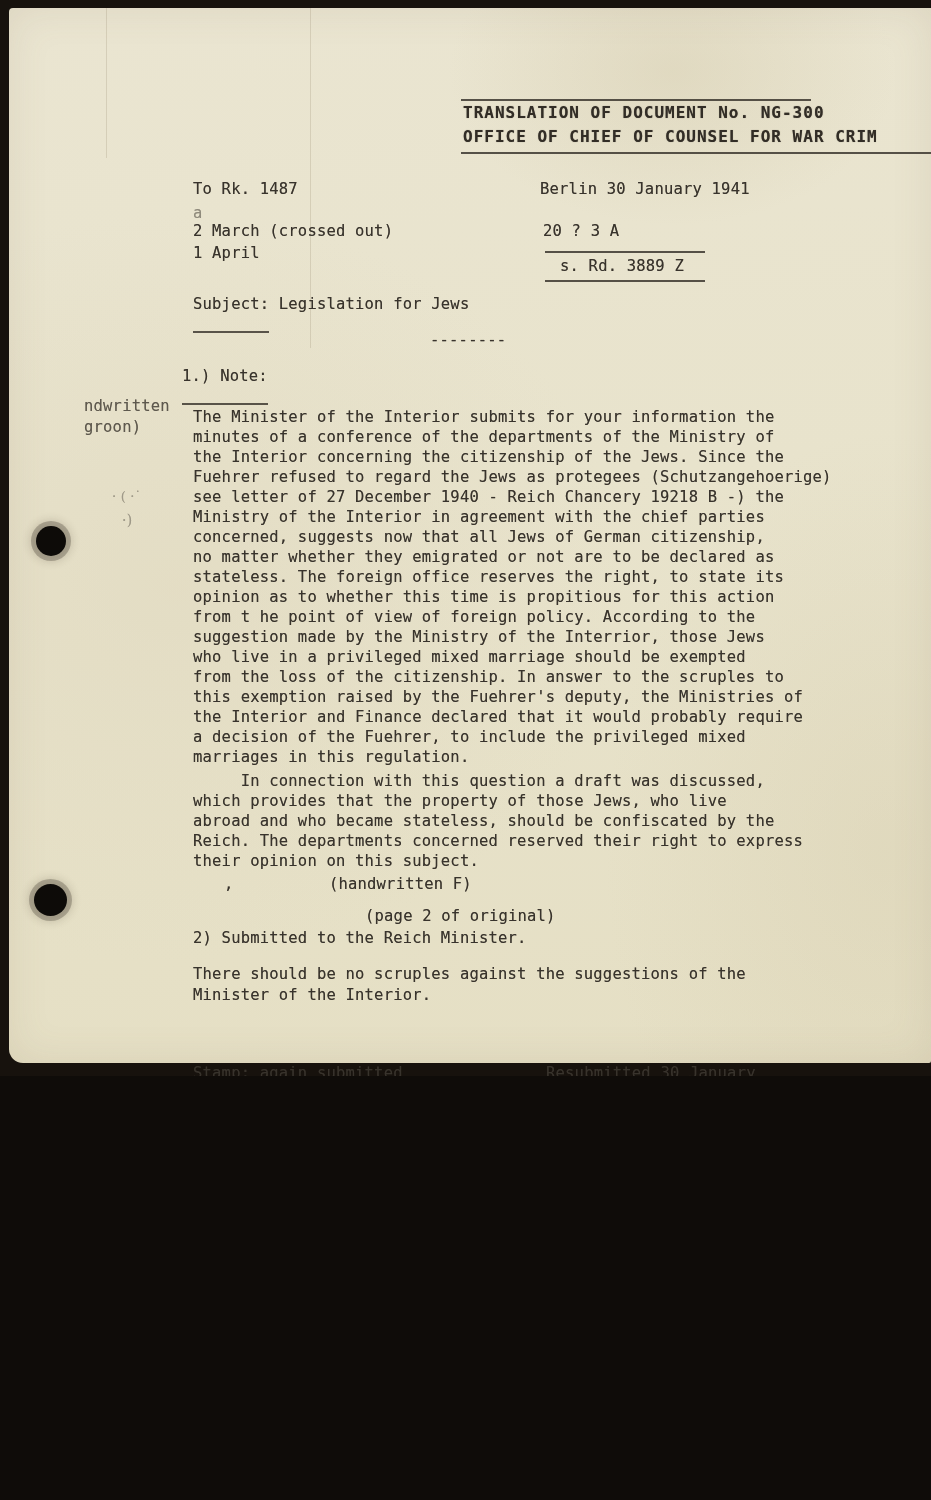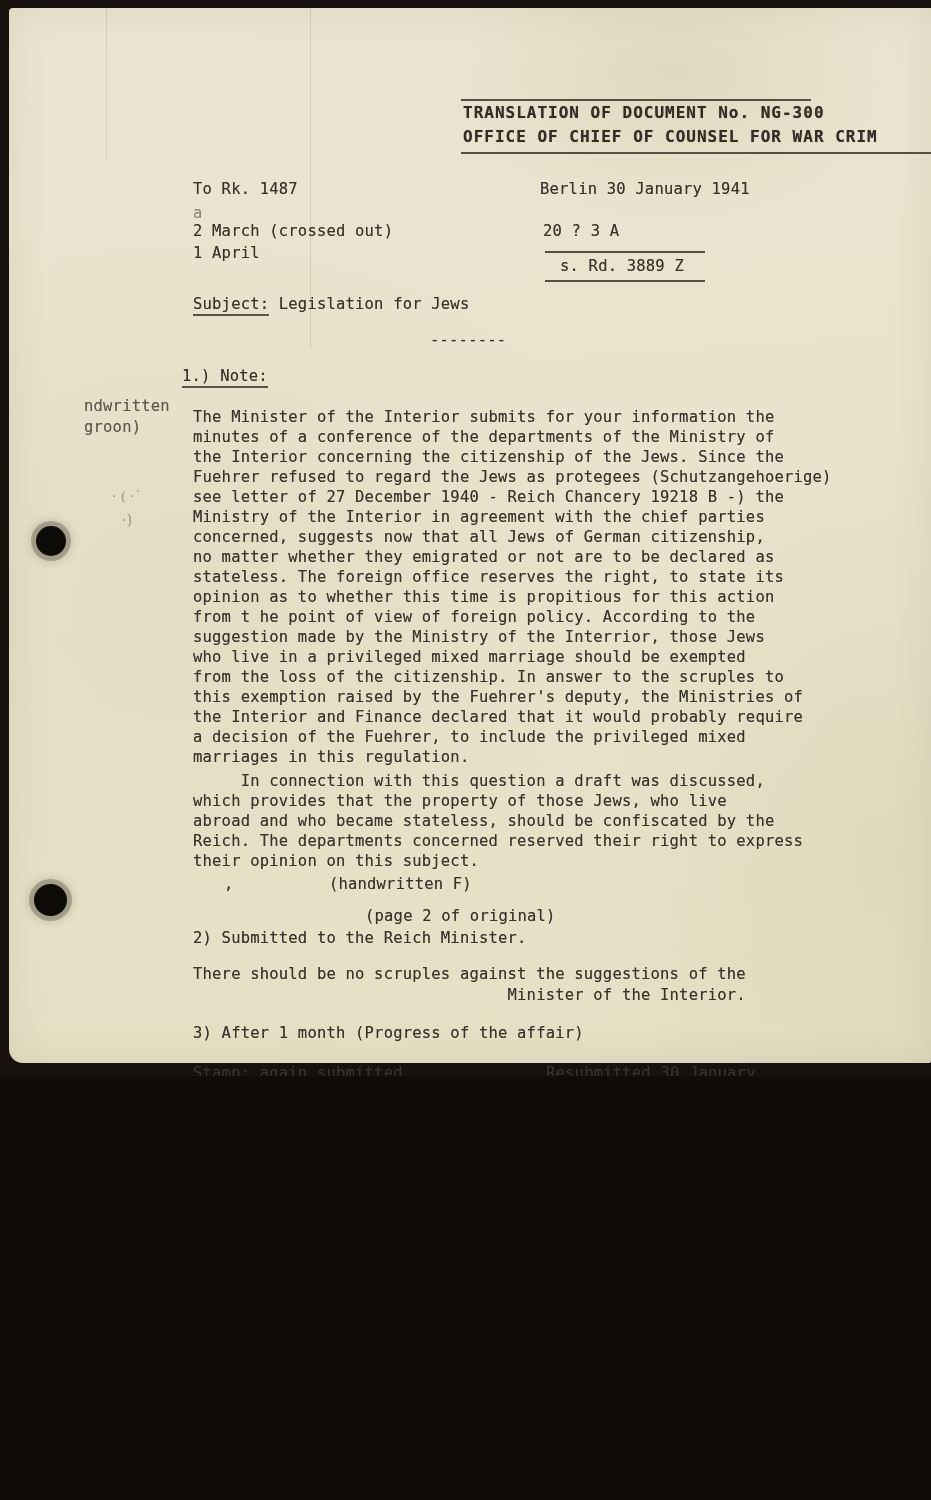--- a/index.html
+++ b/index.html
@@ -34,21 +34,21 @@
   .header-line {
     font-size:16px;
     letter-spacing:1px;
     line-height:24px;
     color:#322d26;
     font-weight:bold;
     text-shadow:0 0 0.8px rgba(40,35,28,0.6);
   }
   .rule { position:absolute; height:2px; background:rgba(52,47,40,0.82); }
   .rule.thin { height:1.5px; }
-  .underlined { border-bottom:2px solid rgba(52,47,40,0.8); padding-bottom:1px; }
+  .underlined { border-bottom:2px solid rgba(52,47,40,0.8); padding-bottom:18px; }
   .faded { opacity:0.5; }
   .semifaded { opacity:0.78; }
   .pencil { color:#5b564c; font-family:"DejaVu Serif","Liberation Serif",serif; }
   .hole {
     position:absolute;
     background:#0d0b08;
     border-radius:50%;
     box-shadow:0 0 0 5px rgba(35,28,20,0.25), 0 0 9px 6px rgba(60,50,35,0.18);
   }
   .archive-number {
@@ -125,24 +125,23 @@
 which provides that the property of those Jews, who live
 abroad and who became stateless, should be confiscated by the
 Reich. The departments concerned reserved their right to express
 their opinion on this subject.</div>
 
   <div class="type" style="left:205px; top:874px;">  ,          (handwritten F)</div>
 
   <div class="type" style="left:365px; top:906px;">(page 2 of original)</div>
   <div class="type" style="left:193px; top:928px;">2) Submitted to the Reich Minister.</div>
 
-  <div class="type" style="left:193px; top:964px; line-height:21px;text-align:right;">There should be no scruples against the suggestions of the
+  <div class="type" style="left:193px; top:964px; line-height:21px;">There should be no scruples against the suggestions of the
 Minister of the Interior.</div>
 
-  <div class="type" style="left:193px; top:1023px;">3) After 1 month (Progress of the affair)</div>
 
   <div class="type" style="left:193px; top:1063px; line-height:21.5px;">Stamp: again submitted
        Office 2 March 1941</div>
   <div class="type" style="left:546px; top:1063px;">Resubmitted 30 January</div>
   <div class="type" style="left:560px; top:1099px;">P(?) 30 January</div>
 
 
   <div class="type" style="left:467px; top:1251px;">-1-</div>
 
   <div class="archive-number" style="left:822px; top:1413px;">211</div>

